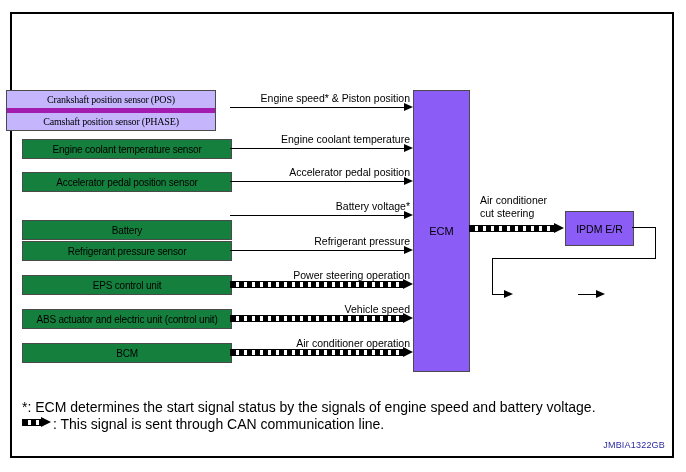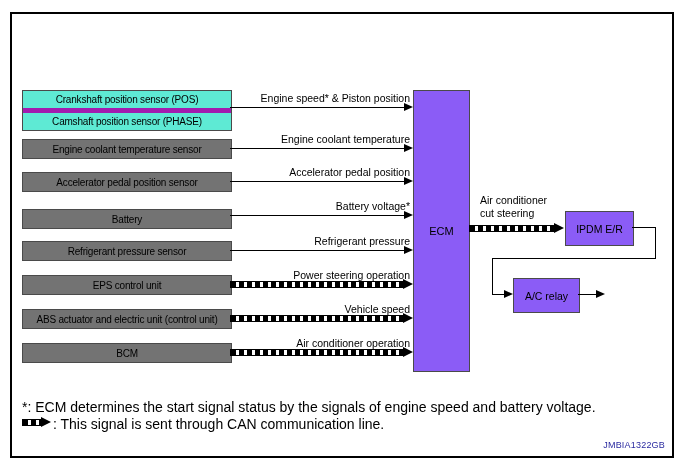--- a/index.html
+++ b/index.html
@@ -2,27 +2,27 @@
 <html><head>
 <meta charset="utf-8">
 <style>
   html,body{margin:0;padding:0;background:#fff;}
   #stage{
     position:relative;width:686px;height:472px;background:#fff;
     font-family:"Liberation Sans","DejaVu Sans",sans-serif;color:#000;overflow:hidden;
   }
   .frame{position:absolute;left:10px;top:12px;width:660px;height:442px;border:2px solid #000;}
   .src-box{
-    position:absolute;left:22px;width:208px;border:1px solid #4a4a4a;background:#737373;
+    position:absolute;left:22px;width:208px;border:1px solid #4a4a4a;background:#15803d;
     font-size:10px;letter-spacing:-0.2px;text-align:center;white-space:nowrap;
     display:flex;align-items:center;justify-content:center;
   }
   .dbl-box{
-    position:absolute;left:22px;width:208px;border:1px solid #4a4a4a;background:#5eead4;
-    font-size:10px;letter-spacing:-0.2px;text-align:center;white-space:nowrap;
+    position:absolute;left:6px;width:208px;border:1px solid #4a4a4a;background:#c4b5fd;
+    font-size:10px;letter-spacing:-0.2px;text-align:center;white-space:nowrap;font-family:Liberation Serif, serif;
   }
   .dbl-row{height:17px;line-height:17px;}
   .dbl-row + .dbl-row{border-top:5px solid #a21caf;}
   .sig-label{
     position:absolute;left:230px;width:180px;text-align:right;
     font-size:10.5px;line-height:12px;white-space:nowrap;
   }
   .hline{position:absolute;background:#000;height:1px;}
   .vline{position:absolute;background:#000;width:1px;}
   .can-line{
@@ -57,21 +57,21 @@
   <div class="src-box" style="top:139px;height:18px">Engine coolant temperature sensor</div>
   <div class="sig-label" style="top:133px">Engine coolant temperature</div>
   <div class="hline" style="left:230px;top:148px;width:174px"></div>
   <div class="ah" style="left:404px;top:144px"></div>
 
   <div class="src-box" style="top:172px;height:18px">Accelerator pedal position sensor</div>
   <div class="sig-label" style="top:166px">Accelerator pedal position</div>
   <div class="hline" style="left:230px;top:181px;width:174px"></div>
   <div class="ah" style="left:404px;top:177px"></div>
 
-  <div class="src-box" style="top:209px;height:18px">Battery</div>
+  <div class="src-box" style="top:220px;height:18px">Battery</div>
   <div class="sig-label" style="top:200px">Battery voltage*</div>
   <div class="hline" style="left:230px;top:215px;width:174px"></div>
   <div class="ah" style="left:404px;top:211px"></div>
 
   <div class="src-box" style="top:241px;height:18px">Refrigerant pressure sensor</div>
   <div class="sig-label" style="top:235px">Refrigerant pressure</div>
   <div class="hline" style="left:230px;top:250px;width:174px"></div>
   <div class="ah" style="left:404px;top:246px"></div>
 
   <div class="src-box" style="top:275px;height:18px">EPS control unit</div>
@@ -98,21 +98,20 @@
 
   <div class="node" style="left:565px;top:211px;width:67px;height:33px">IPDM E/R</div>
 
   <div class="hline" style="left:632px;top:227px;width:24px"></div>
   <div class="vline" style="left:655px;top:227px;height:32px"></div>
   <div class="hline" style="left:492px;top:258px;width:164px"></div>
   <div class="vline" style="left:492px;top:258px;height:37px"></div>
   <div class="hline" style="left:492px;top:294px;width:14px"></div>
   <div class="ah" style="left:504px;top:290px"></div>
 
-  <div class="node" style="left:513px;top:278px;width:65px;height:33px">A/C relay</div>
 
   <div class="hline" style="left:578px;top:294px;width:19px"></div>
   <div class="ah" style="left:596px;top:290px"></div>
 
 
   <div class="footnote" style="top:399px">*: ECM determines the start signal status by the signals of engine speed and battery voltage.</div>
   <div class="can-line" style="left:22px;top:419px;width:19px"></div>
   <div class="ah-big" style="left:41px;top:417px"></div>
   <div class="footnote" style="left:53px;top:416px">: This signal is sent through CAN communication line.</div>
 

